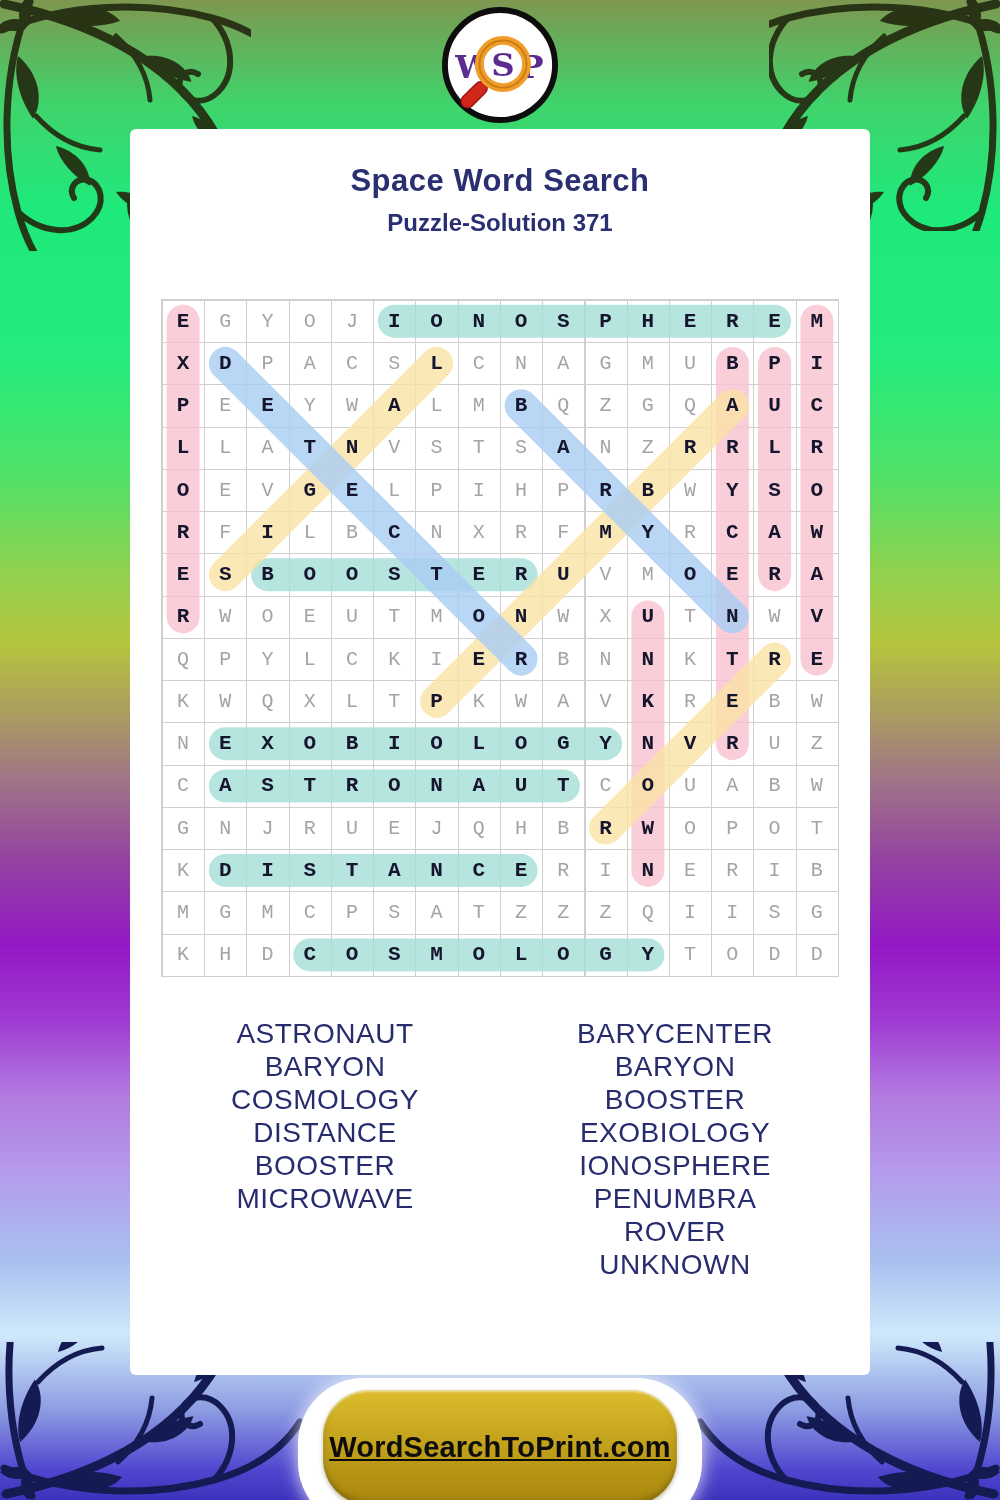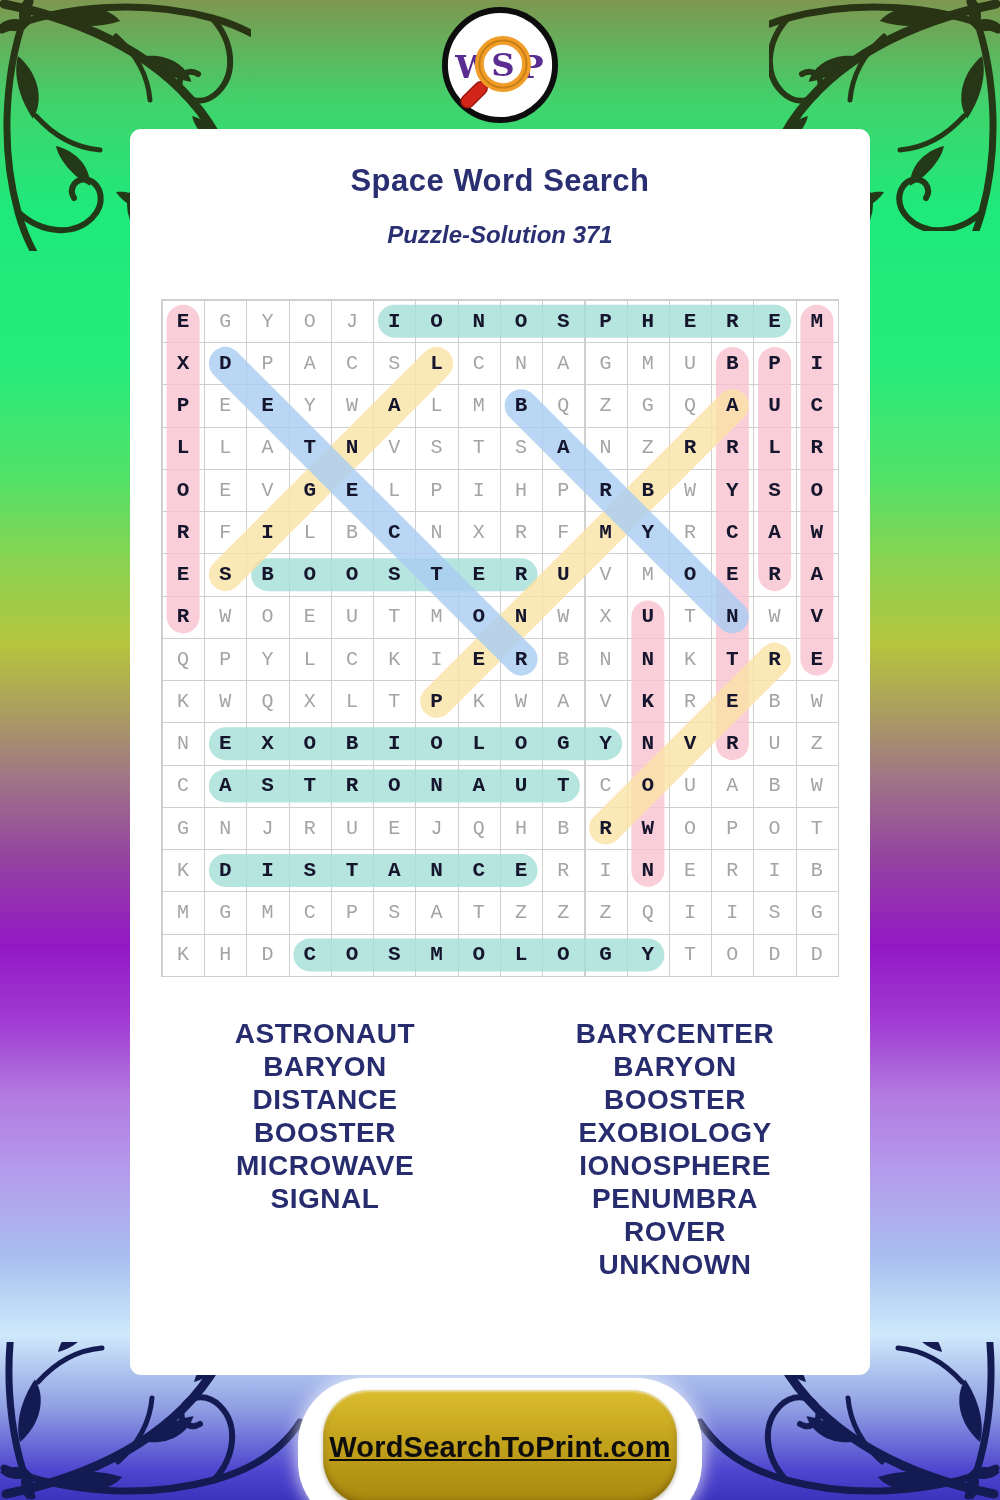--- a/index.html
+++ b/index.html
@@ -12,32 +12,32 @@
       #9318c4 63%, #a03ad2 68%, #b27ae0 73%, #b49aec 78%, #a9c0ef 84%,
       #cfe9fb 89%, #8d9ce2 94%, #4f46cf 98%, #3c33bd 100%);
   }
   .corner{position:absolute;pointer-events:none;z-index:1;}
   .tl{top:-4px;left:-4px;width:255px;height:255px;color:#232b10;opacity:.92;}
   .tr{top:-4px;right:-4px;width:235px;height:235px;color:#232b10;opacity:.92;transform:scaleX(-1);}
   .bl{bottom:-2px;left:-2px;width:335px;height:160px;color:#141a52;transform:scaleY(-1);}
   .br{bottom:-2px;right:-2px;width:335px;height:160px;color:#141a52;transform:scale(-1,-1);}
   .card{
     position:absolute;left:130px;top:129px;width:740px;height:1246px;
-    background:#ffffff;border-radius:11px;z-index:2;
+    background:#ffffff;border-radius:6px;z-index:2;
   }
   .logo{
     position:absolute;left:441px;top:6px;width:118px;height:118px;z-index:3;
   }
   .title{
     position:absolute;left:0;top:34px;width:100%;text-align:center;
     font-size:31px;font-weight:bold;color:#2a2f72;letter-spacing:.5px;
   }
   .subtitle{
-    position:absolute;left:0;top:92px;width:100%;text-align:center;
-    font-size:24px;font-weight:bold;color:#2a2f72;font-style:italic;
+    position:absolute;left:0;top:80px;width:100%;text-align:center;
+    font-size:24px;font-weight:bold;color:#2a2f72;
   }
   .gridwrap{
     position:absolute;left:31px;top:170px;width:676px;height:676px;
     border:1px solid #cfcfcf;background:#fff;
   }
   .gridlines{
     position:absolute;left:0;top:0;width:676px;height:676px;
     background-image:
       repeating-linear-gradient(to right, #cfcfcf 0 1px, transparent 1px 42.25px),
       repeating-linear-gradient(to bottom, #cfcfcf 0 1px, transparent 1px 42.25px);
@@ -50,21 +50,21 @@
   .cell{
     display:flex;align-items:center;justify-content:center;
     font-family:"Liberation Mono",monospace;font-size:20px;color:#a4a4a4;
   }
   .cell.hl{font-weight:bold;color:#15152d;font-size:21px;}
   .wordcols{
     position:absolute;left:20px;top:888px;width:700px;display:flex;
   }
   .wordcol{width:50%;text-align:center;}
   .word{
-    font-size:28px;line-height:33px;font-weight:bold;color:#272c6e;letter-spacing:.5px;
+    font-size:28px;line-height:33px;font-weight:normal;color:#272c6e;letter-spacing:.5px;
   }
   .footer-glow{
     position:absolute;left:298px;top:1378px;width:404px;height:150px;
     background:#fff;border-radius:66px;z-index:3;
     box-shadow:0 0 18px rgba(255,255,255,.85);
   }
   .footer-btn{
     position:absolute;left:323px;top:1390px;width:354px;height:115px;z-index:4;
     border:none;cursor:pointer;border-radius:46px;
     background:linear-gradient(180deg,#dcbd2d 0%,#c6a51e 40%,#a8870e 100%);
@@ -412,24 +412,24 @@
           <div class="cell">O</div>
           <div class="cell">D</div>
           <div class="cell">D</div>
         </div>
     </div>
 
     <div class="wordcols">
       <div class="wordcol">
           <div class="word">ASTRONAUT</div>
           <div class="word">BARYON</div>
+          <div class="word">COSMOLOGY</div>
           <div class="word">DISTANCE</div>
           <div class="word">BOOSTER</div>
           <div class="word">MICROWAVE</div>
-          <div class="word">SIGNAL</div>
         </div>
       <div class="wordcol">
           <div class="word">BARYCENTER</div>
           <div class="word">BARYON</div>
           <div class="word">BOOSTER</div>
           <div class="word">EXOBIOLOGY</div>
           <div class="word">IONOSPHERE</div>
           <div class="word">PENUMBRA</div>
           <div class="word">ROVER</div>
           <div class="word">UNKNOWN</div>

